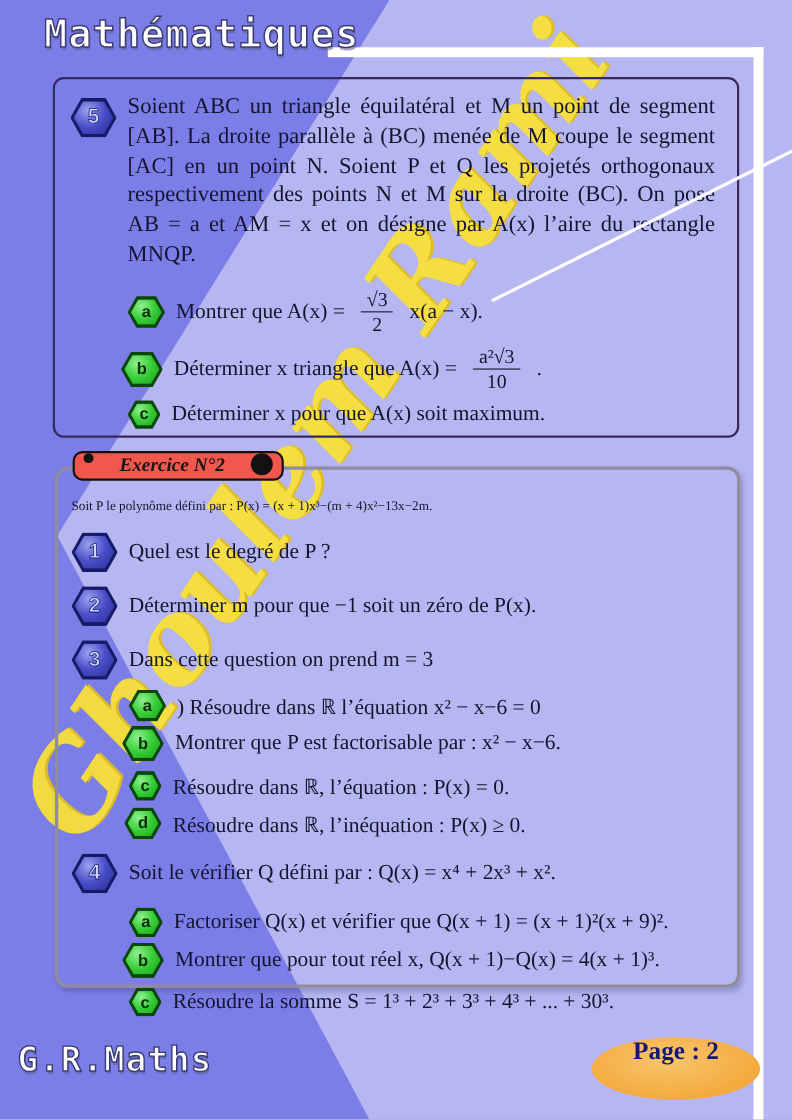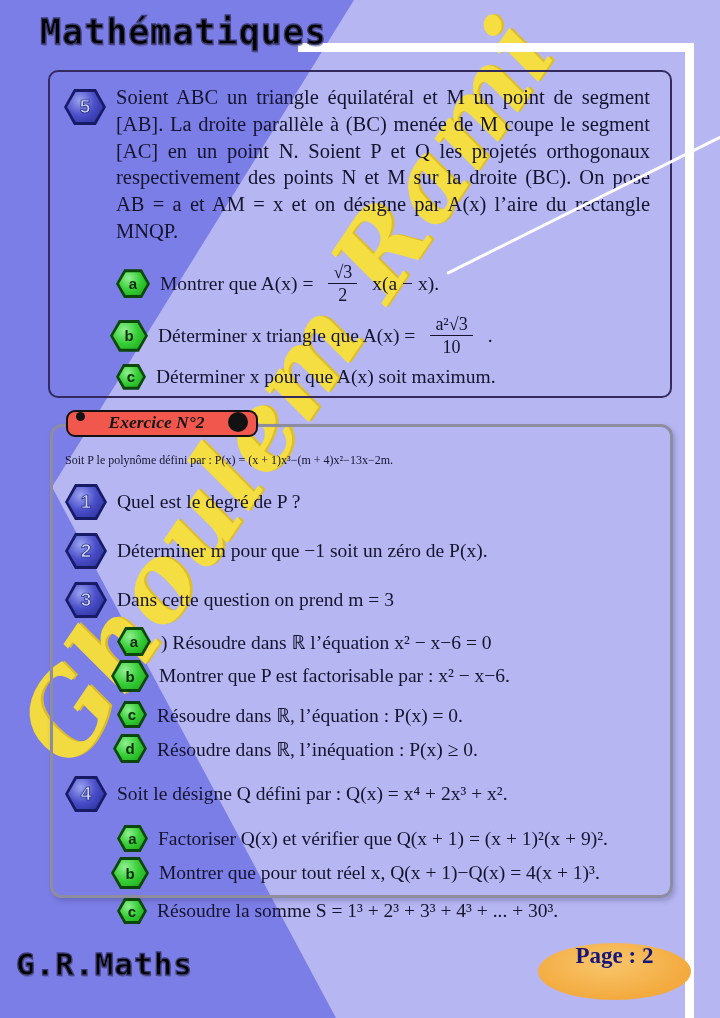--- a/index.html
+++ b/index.html
@@ -25,21 +25,21 @@
   
   .hline{position:absolute;left:298px;top:43px;width:396px;height:9px;background:#fff;z-index:2;}
   .vline{position:absolute;left:685px;top:43px;width:9px;height:975px;background:#fff;z-index:2;}
   .diagline{
     position:absolute;left:447px;top:272px;width:306px;height:3px;background:#fdfdff;
     transform:rotate(-26.5deg);transform-origin:0 50%;z-index:5;border-radius:2px;
   }
   
   .outline-text{
     font-family:"DejaVu Sans Mono", monospace;font-weight:bold;
-    color:#000000;-webkit-text-stroke:1.3px #3c3c74;
+    color:#ffffff;-webkit-text-stroke:1.3px #3c3c74;
     text-shadow:1px 2px 0 rgba(90,90,150,.55);
   }
   .header{position:absolute;left:40px;top:12px;margin:0;font-size:35px;z-index:3;letter-spacing:1px;}
   .brand{position:absolute;left:16px;top:946px;margin:0;font-size:31px;z-index:3;letter-spacing:1px;}
 
   
   .box{position:absolute;background:transparent;z-index:3;box-sizing:border-box;}
   .box1{left:48px;top:70px;width:624px;height:328px;border:2px solid #352a5e;border-radius:10px;padding:12px 20px 8px 14px;}
   .box2{left:50px;top:424px;width:623px;height:474px;border:3px solid #8e8da0;border-radius:12px;padding:20px 14px 8px 12px;
         box-shadow:2px 3px 5px rgba(60,60,110,.30);}
@@ -221,21 +221,21 @@
       </span>
       <span class="line">Résoudre dans ℝ, l’inéquation :  P(x) ≥ 0.</span>
     </div>
 
     <div class="q-row mt2">
       <span class="hex blue">
         <span class="hex-in">
             <span>4</span>
           </span>
       </span>
-      <span class="line">Soit le désigne Q défini par :  Q(x) = x⁴ + 2x³ + x².</span>
+      <span class="line">Soit le vérifier Q défini par :  Q(x) = x⁴ + 2x³ + x².</span>
     </div>
 
     <div class="q-row sub mt2">
       <span class="hex green" style="width:31px;height:27px;">
         <span class="hex-in">
             <span>a</span>
           </span>
       </span>
       <span class="line">Factoriser Q(x) et vérifier que Q(x + 1) = (x + 1)²(x + 9)².</span>
     </div>

